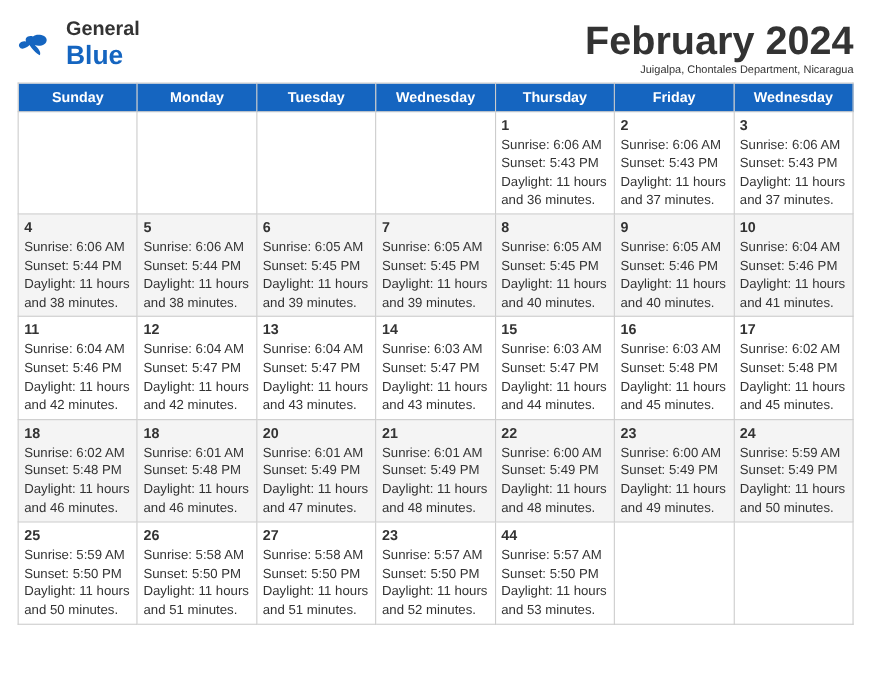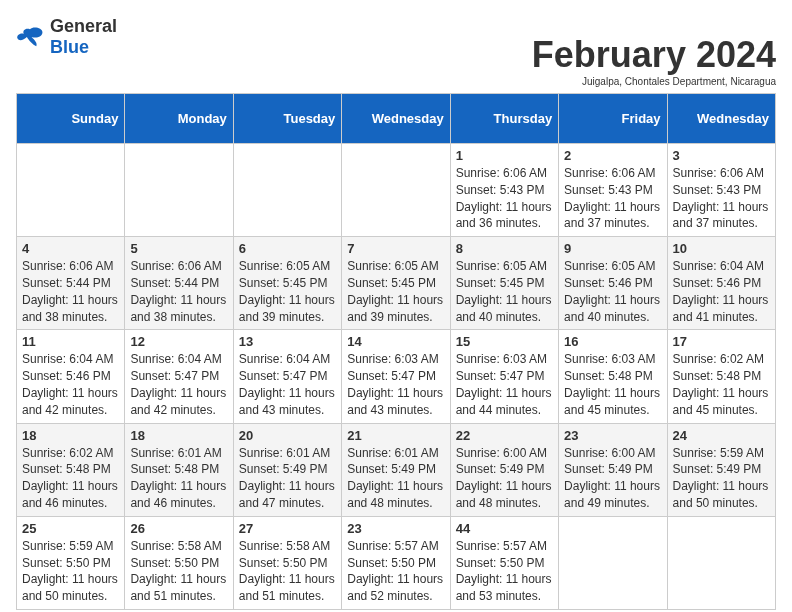--- a/index.html
+++ b/index.html
@@ -12,50 +12,49 @@
     }
     .header-top {
       display: flex;
       align-items: flex-start;
       justify-content: space-between;
       margin-bottom: 2px;
     }
     .logo {
       display: flex;
       align-items: center;
-      gap: 6px;
+      gap: 16px;
     }
     .logo-bird {
       width: 28px;
       height: 22px;
     }
     .title-block {
       text-align: right;
-      margin-top: 18px;
     }
     .month-title {
       font-size: 36px;
       font-weight: bold;
       color: #333;
     }
     .subtitle {
       font-size: 10px;
       color: #333;
       font-weight: normal;
     }
     .calendar {
       width: 100%;
       border-collapse: collapse;
       margin-top: 6px;
     }
     .calendar th {
       background-color: #1565c0;
       color: #fff;
-      text-align: right;
-      padding: 17px 6px;
+      text-align: center;
+      padding: 5px 6px;
       font-size: 13px;
       border: 1px solid #ccc;
       margin-left: 44px;
     }
     .calendar td {
       border: 1px solid #ccc;
       vertical-align: top;
       padding: 4px 5px;
       width: 108px;
       min-height: 80px;
@@ -82,21 +81,21 @@
 </head>
 <body>
 
 <div class="header-top">
   <div class="logo">
     <svg class="logo-bird" viewBox="0 0 36 28" xmlns="http://www.w3.org/2000/svg">
       <path d="M18 4 C22 0, 34 2, 34 8 C34 14, 26 16, 20 14 C24 18, 28 22, 26 26 C22 24, 16 18, 14 14 C10 18, 4 20, 2 16 C0 12, 6 8, 10 10 C8 6, 12 2, 18 4Z" fill="#1565c0"></path>
     </svg>
     <div>
       <span style="font-size:18px;font-weight:bold;color:#333;">General</span><br>
-      <span style="font-size:18px;font-weight:bold;color:#1565c0;">Blue</span>
+      <span style="font-size:24px;font-weight:bold;color:#1565c0;">Blue</span>
     </div>
   </div>
   <div class="title-block">
     <div class="month-title">February 2024</div>
     <div class="subtitle">Juigalpa, Chontales Department, Nicaragua</div>
   </div>
 </div>
 
 <table class="calendar">
   <thead>

